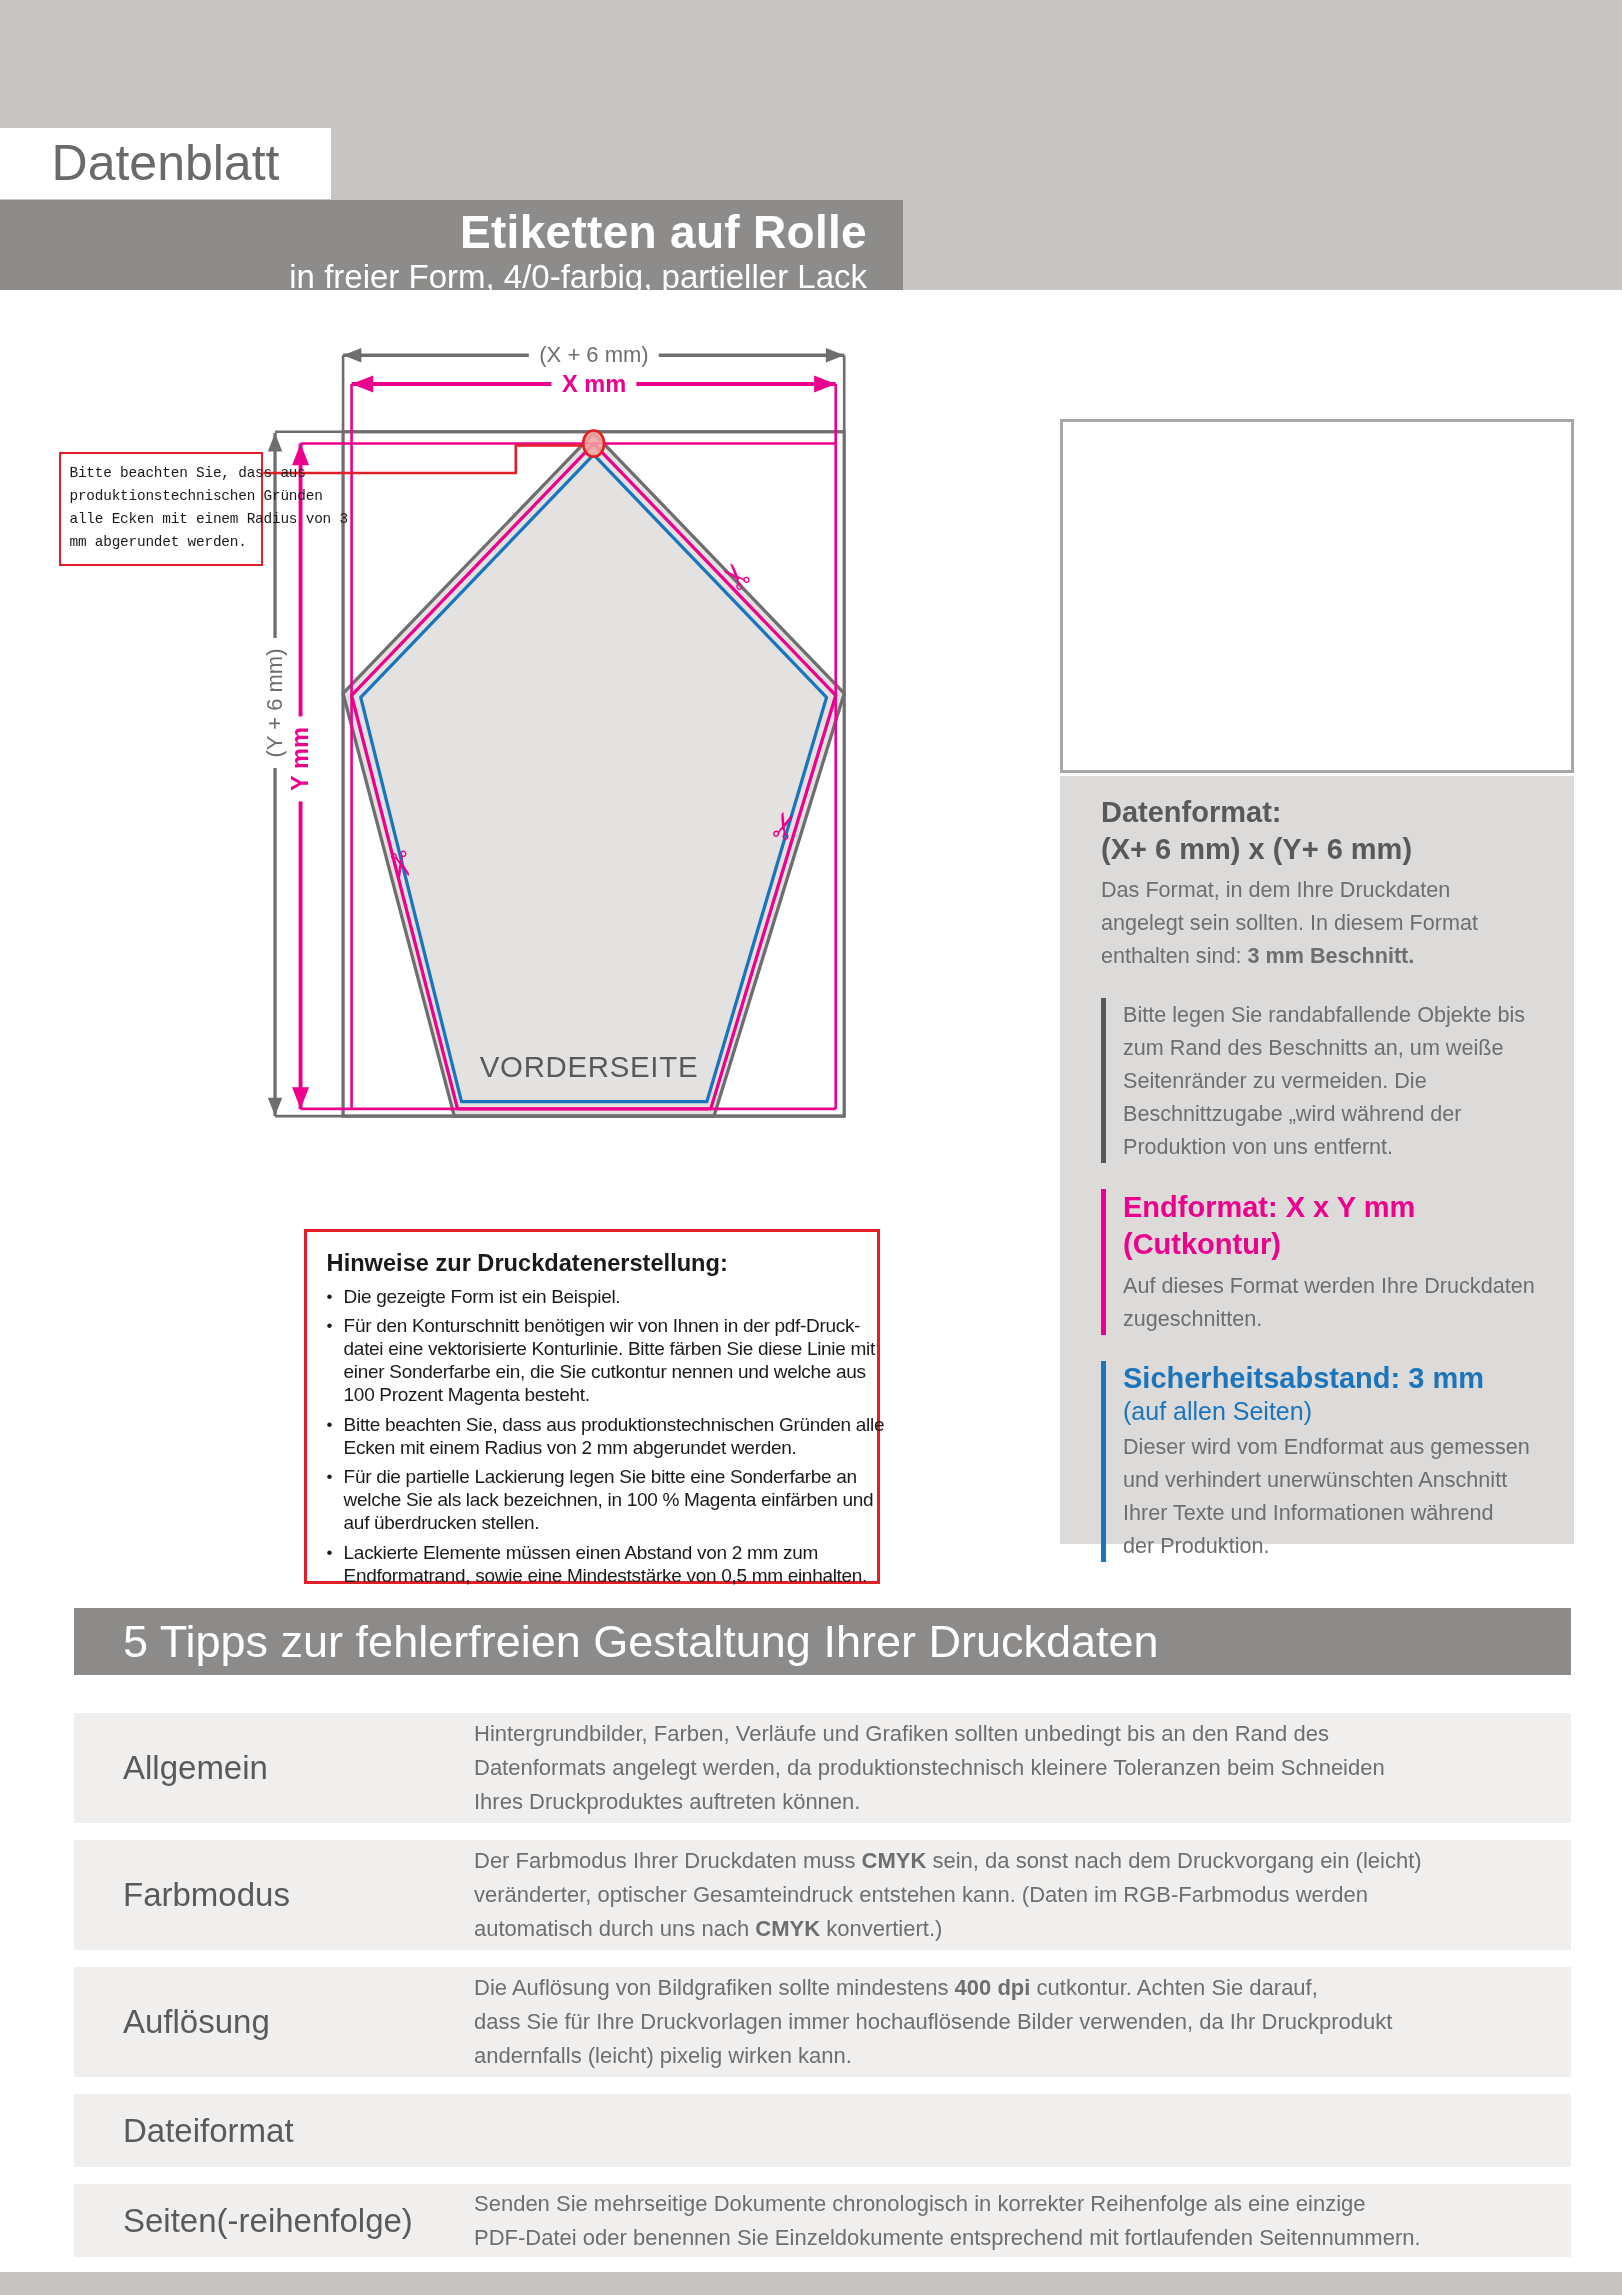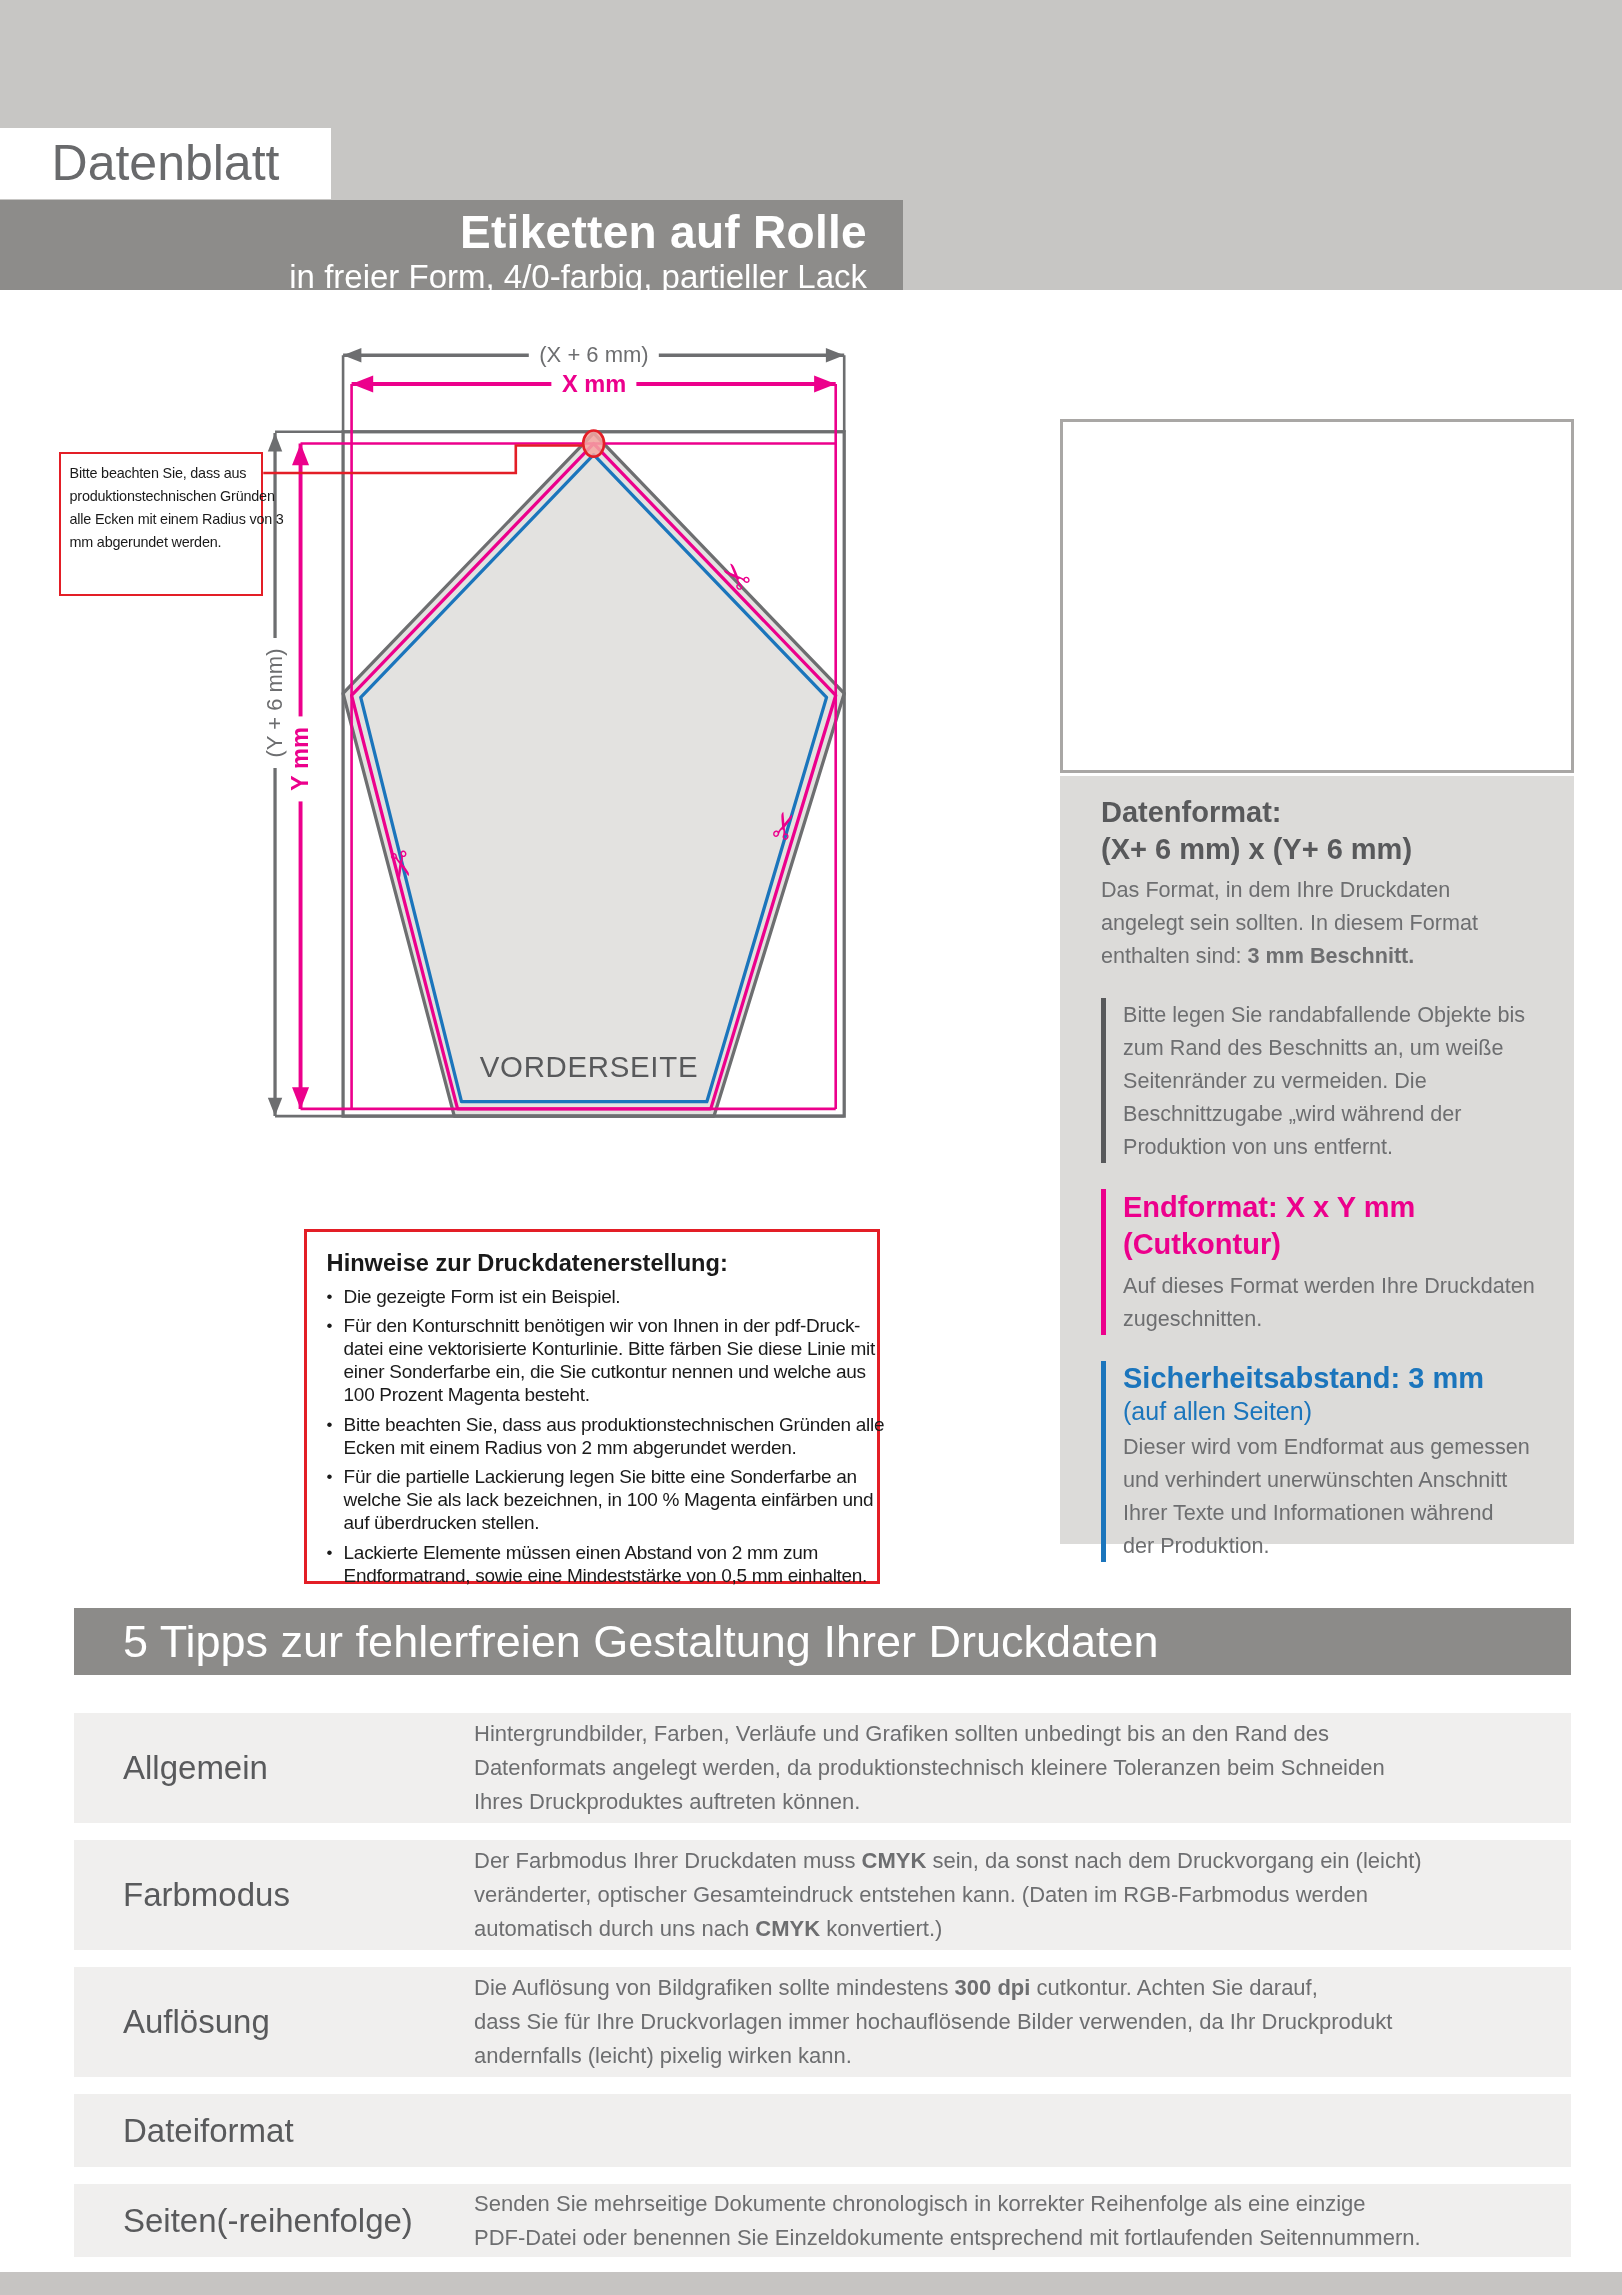--- a/index.html
+++ b/index.html
@@ -118,21 +118,21 @@
       <line x1="1716" y1="949" x2="1670" y2="998" stroke="#6d6e70" stroke-width="26" stroke-linecap="round"></line>
     </g>
   </svg>
 
   <div class="abs ctr dimlabel gdim" style="left:594px;top:355px;">(X + 6 mm)</div>
   <div class="abs ctr dimlabel mdim" style="left:594px;top:384px;">X mm</div>
   <div class="abs rot dimlabel gdim" style="left:275px;top:703px;">(Y + 6 mm)</div>
   <div class="abs rot dimlabel mdim" style="left:300px;top:759px;">Y mm</div>
   <div class="abs ctr front" style="left:589px;top:1067px;">VORDERSEITE</div>
 
-  <div class="abs rednote" style="left:59px;top:452px;width:204px;height:144px;">
+  <div class="abs rednote" style="left:59px;top:452px;width:204px;height:114px;font-family:Liberation Mono, monospace;">
     <div>
         <div>Bitte beachten Sie, dass aus</div>
         <div>produktionstechnischen Gründen</div>
         <div>alle Ecken mit einem Radius von 3</div>
         <div>mm abgerundet werden.</div>
       </div>
   </div>
 
   <div class="abs zoombox" style="left:1060px;top:419px;width:514px;height:354px;"></div>
 
@@ -233,21 +233,21 @@
     <div class="rlabel">Farbmodus</div>
     <div class="rbody">
         <div><span>Der Farbmodus Ihrer Druckdaten muss </span><span class="b">CMYK</span><span> sein, da sonst nach dem Druckvorgang ein (leicht)</span></div>
         <div><span>veränderter, optischer Gesamteindruck entstehen kann. (Daten im RGB-Farbmodus werden</span></div>
         <div><span>automatisch durch uns nach </span><span class="b">CMYK</span><span> konvertiert.)</span></div>
       </div>
   </div>
   <div class="abs row" style="left:74px;top:1967px;width:1497px;height:110px;">
     <div class="rlabel">Auflösung</div>
     <div class="rbody">
-        <div><span>Die Auflösung von Bildgrafiken sollte mindestens </span><span class="b">300 dpi</span><span> cutkontur. Achten Sie darauf,</span></div>
+        <div><span>Die Auflösung von Bildgrafiken sollte mindestens </span><span class="b">400 dpi</span><span> cutkontur. Achten Sie darauf,</span></div>
         <div><span>dass Sie für Ihre Druckvorlagen immer hochauflösende Bilder verwenden, da Ihr Druckprodukt</span></div>
         <div><span>andernfalls (leicht) pixelig wirken kann.</span></div>
       </div>
   </div>
   <div class="abs row" style="left:74px;top:2094px;width:1497px;height:73px;">
     <div class="rlabel">Dateiformat</div>
   </div>
   <div class="abs row" style="left:74px;top:2184px;width:1497px;height:73px;">
     <div class="rlabel">Seiten(-reihenfolge)</div>
     <div class="rbody">

